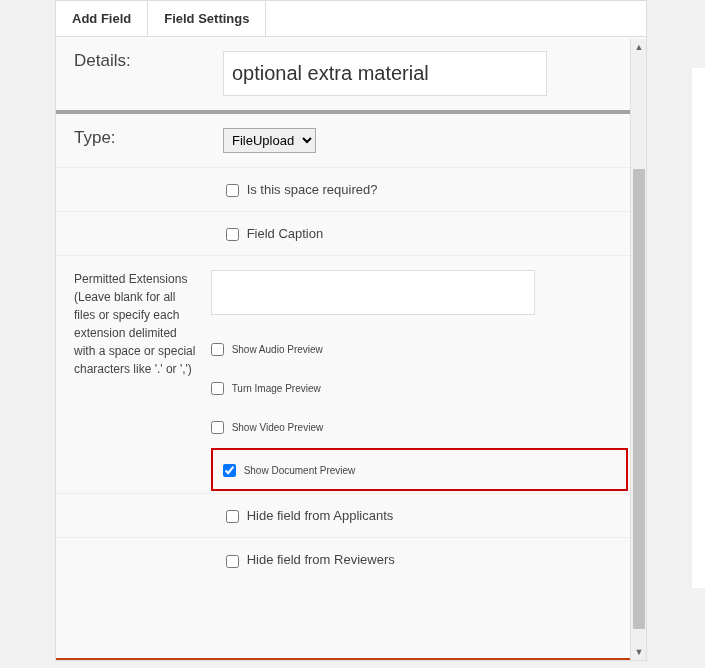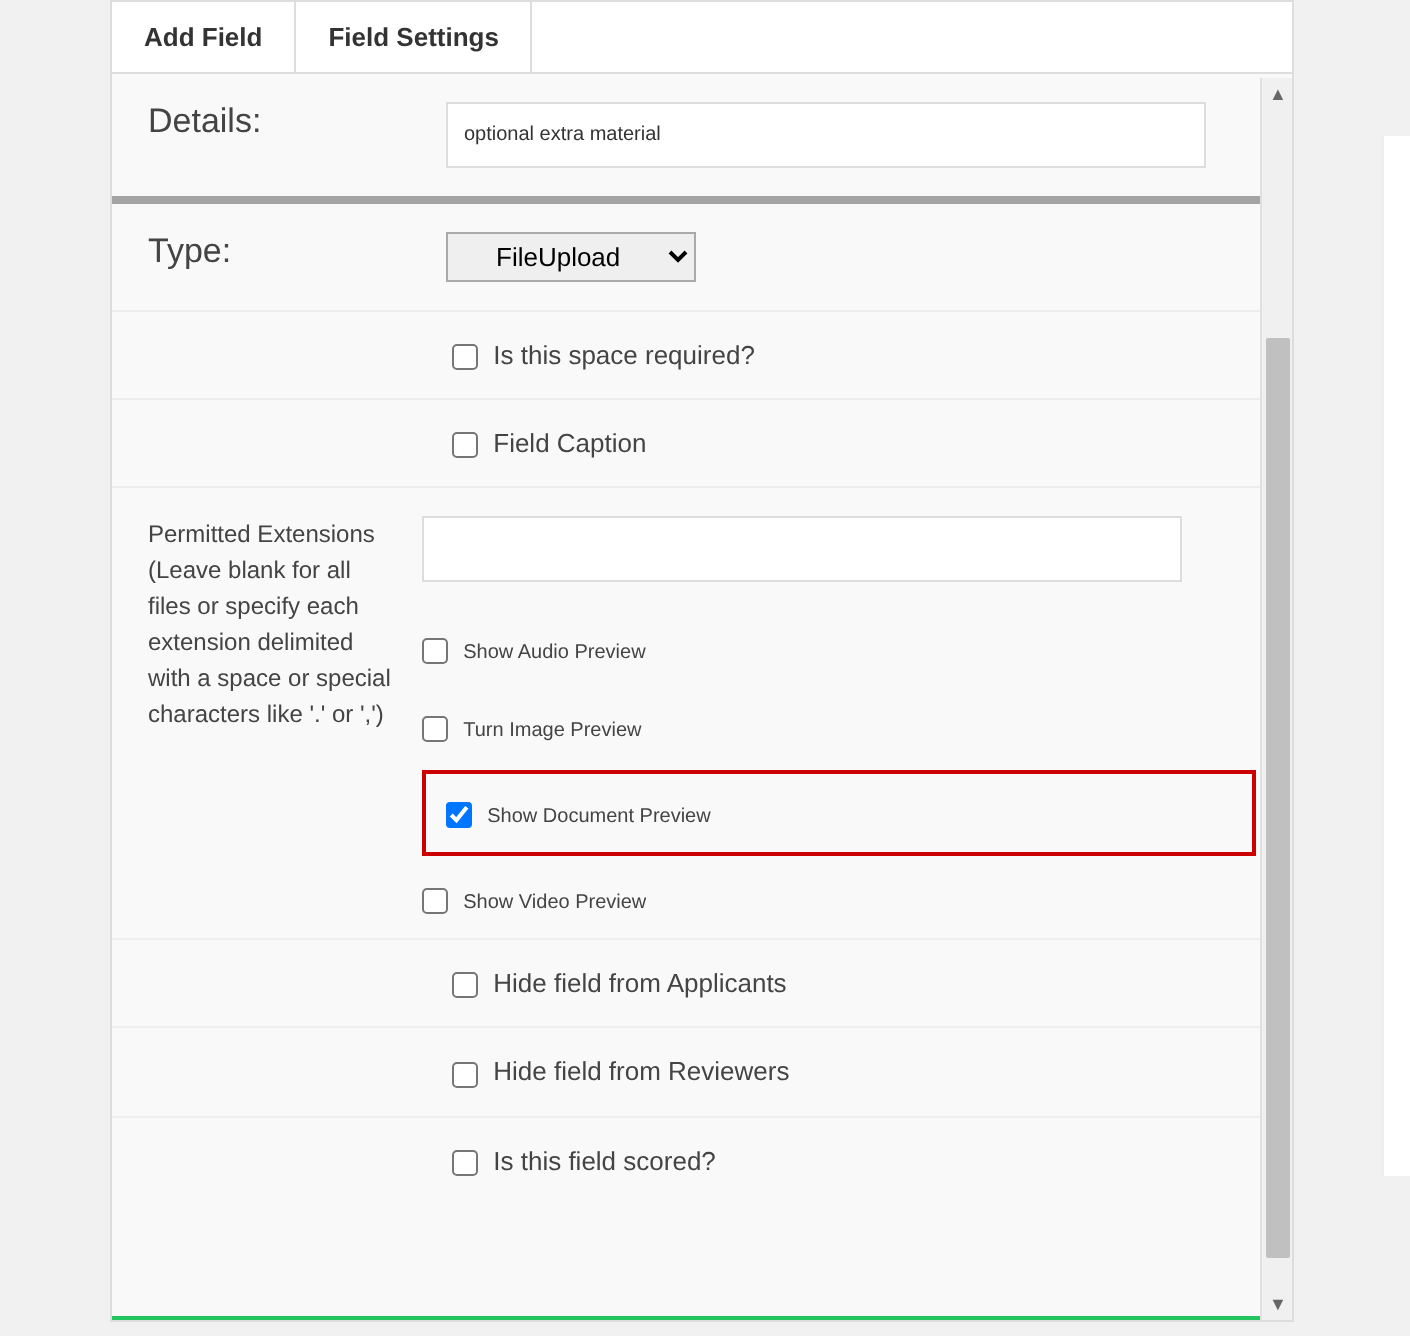--- a/index.html
+++ b/index.html
@@ -11,21 +11,21 @@
       font-family: Arial, Helvetica, sans-serif;
       font-size: 13px;
       background: #f1f1f1;
       color: #333;
       width: 705px;
       height: 668px;
       overflow: hidden;
       position: relative;
     }
     .outer-container {
-      background: #22c55e;
+      background: #c2410c;
       border: 1px solid #ddd;
       margin: 0 0 0 55px;
       width: 592px;
       height: 661px;
       position: relative;
       overflow: hidden;
     }
     .tabs {
       display: flex;
       background: #fff;
@@ -73,29 +73,29 @@
     }
     .partial-row input[type="checkbox"] {
       margin-right: 4px;
       vertical-align: middle;
     }
     .partial-row label {
       color: #444;
       font-size: 13px;
     }
     input[type="text"] {
-      width: 380px;
+      width: 324px;
       padding: 10px 8px;
       border: 1px solid #ddd;
-      font-size: 10px;
+      font-size: 20px;
       font-family: inherit;
       color: #333;
     }
     select {
-      padding: 3px 20px;
+      padding: 3px 4px;
       font-size: 13px;
       font-family: inherit;
       border: 1px solid #aaa;
       background: #efefef;
     }
     .checkbox-row {
       padding: 14px 12px 14px 170px;
       border-top: 1px solid #eee;
     }
     .checkbox-row input[type="checkbox"] {
@@ -235,46 +235,42 @@
         <div class="ext-checkbox">
           <input type="checkbox" style="">
           <label>Show Audio Preview</label>
         </div>
 
         <div class="ext-checkbox">
           <input type="checkbox" style="">
           <label>Turn Image Preview</label>
         </div>
 
+        <div class="ext-checkbox">
+          <input type="checkbox" style="">
+          <label>Show Video Preview</label>
+        </div>
+
         <div class="ext-checkbox highlighted-box">
           <input type="checkbox" checked="" style="">
           <label>Show Document Preview</label>
         </div>
-
-        <div class="ext-checkbox">
-          <input type="checkbox" style="">
-          <label>Show Video Preview</label>
-        </div>
       </div>
     </div>
 
     <div class="checkbox-row">
       <input type="checkbox" style="">
       <label>Hide field from Applicants</label>
     </div>
 
     <div class="checkbox-row">
       <input type="checkbox" style="">
       <label>Hide field from Reviewers</label>
     </div>
 
-    <div class="checkbox-row">
-      <input type="checkbox" style="">
-      <label>Is this field scored?</label>
-    </div>
 
   </div>
 
   <div class="scrollbar-track">
     <div class="scrollbar-arrow-up">▲</div>
     <div class="scrollbar-thumb"></div>
     <div class="scrollbar-arrow-down">▼</div>
   </div>
 
 </div>

